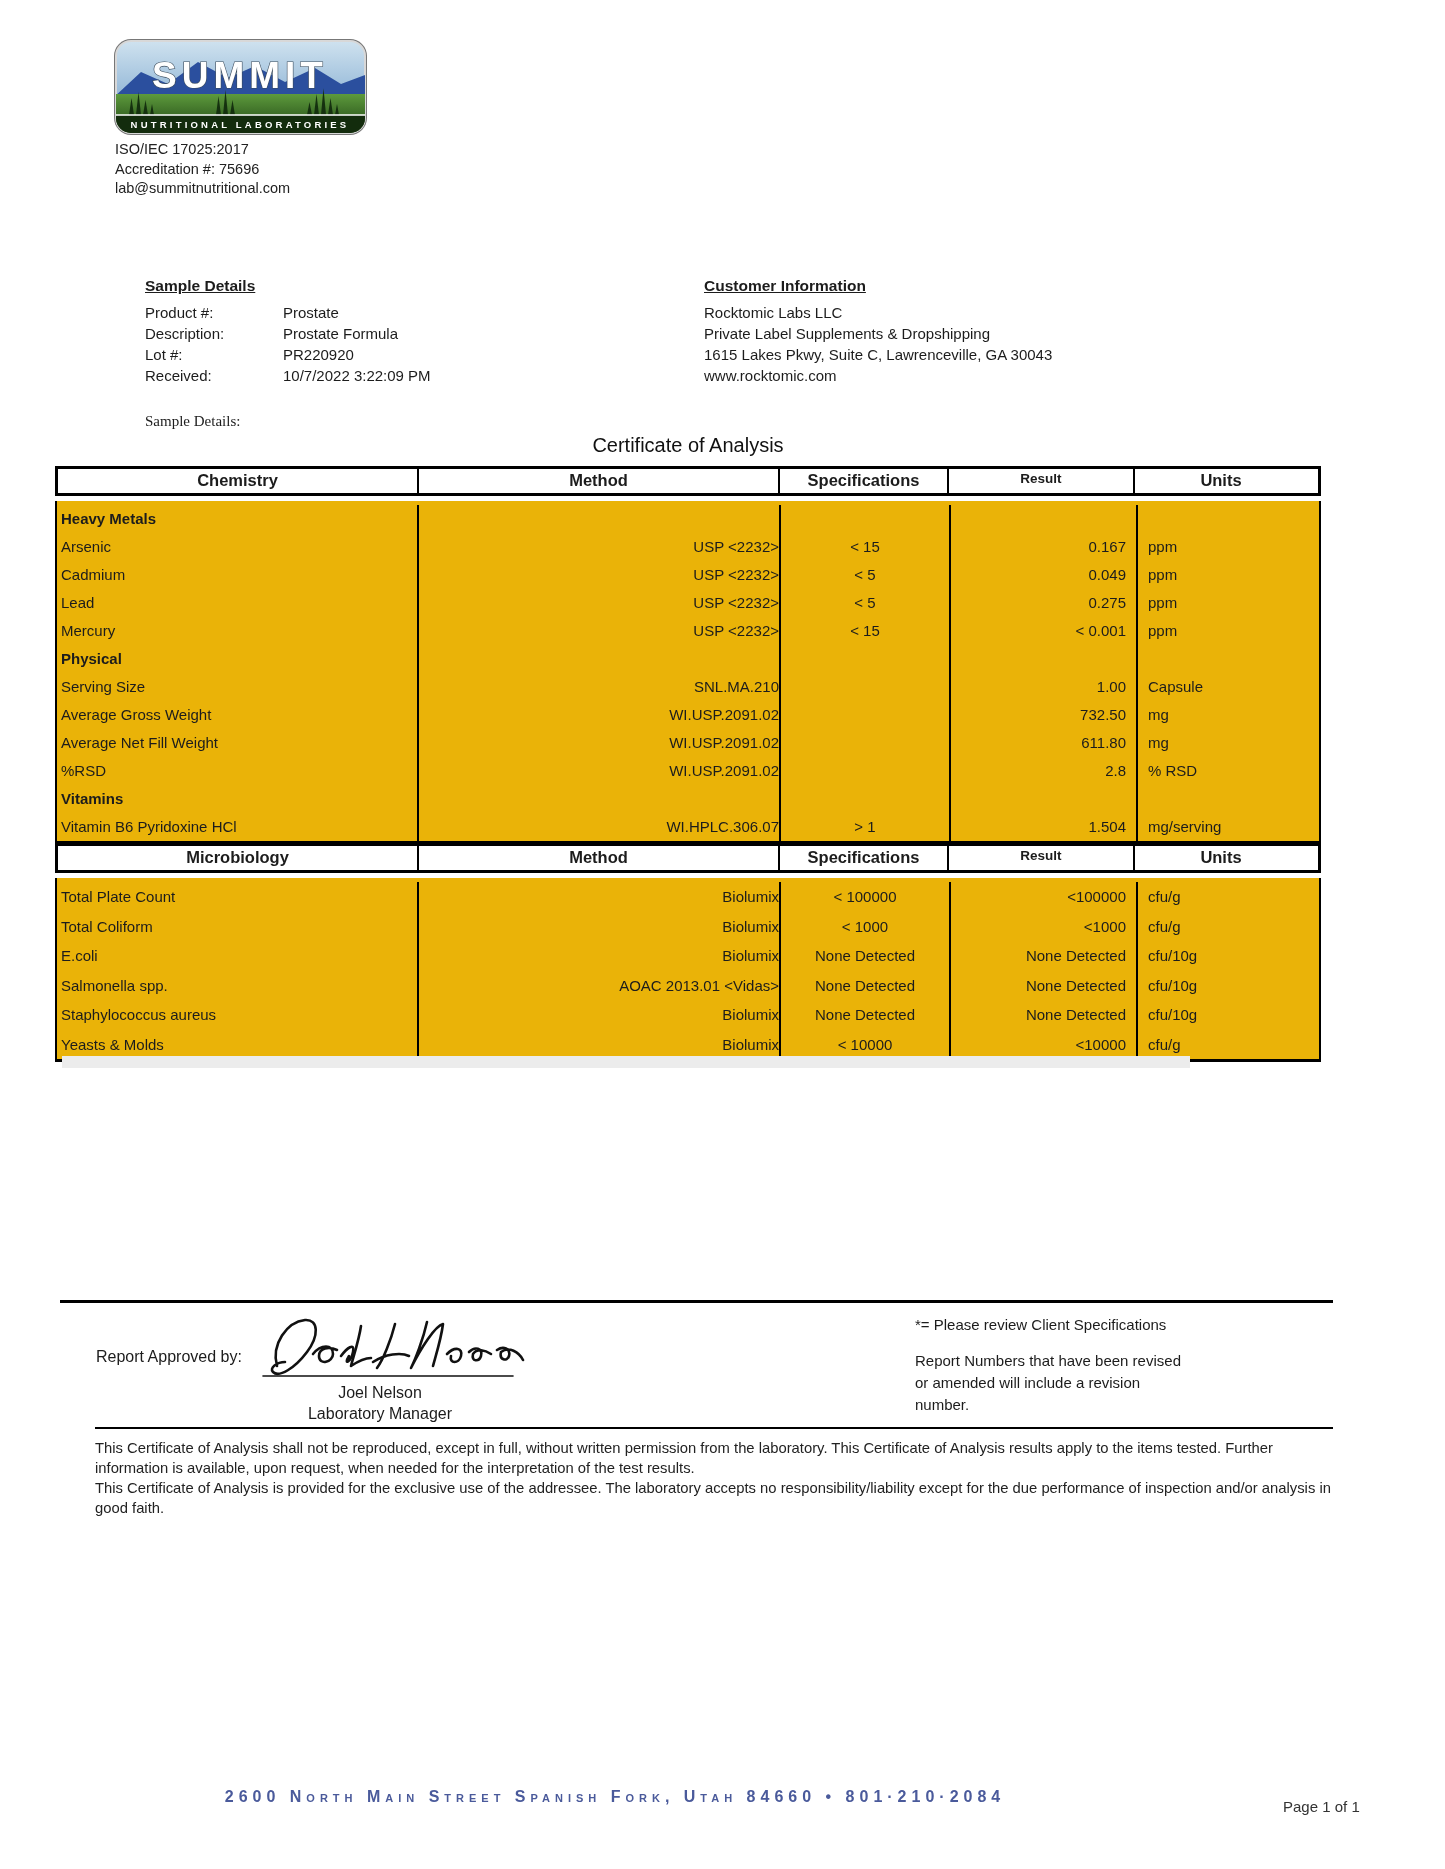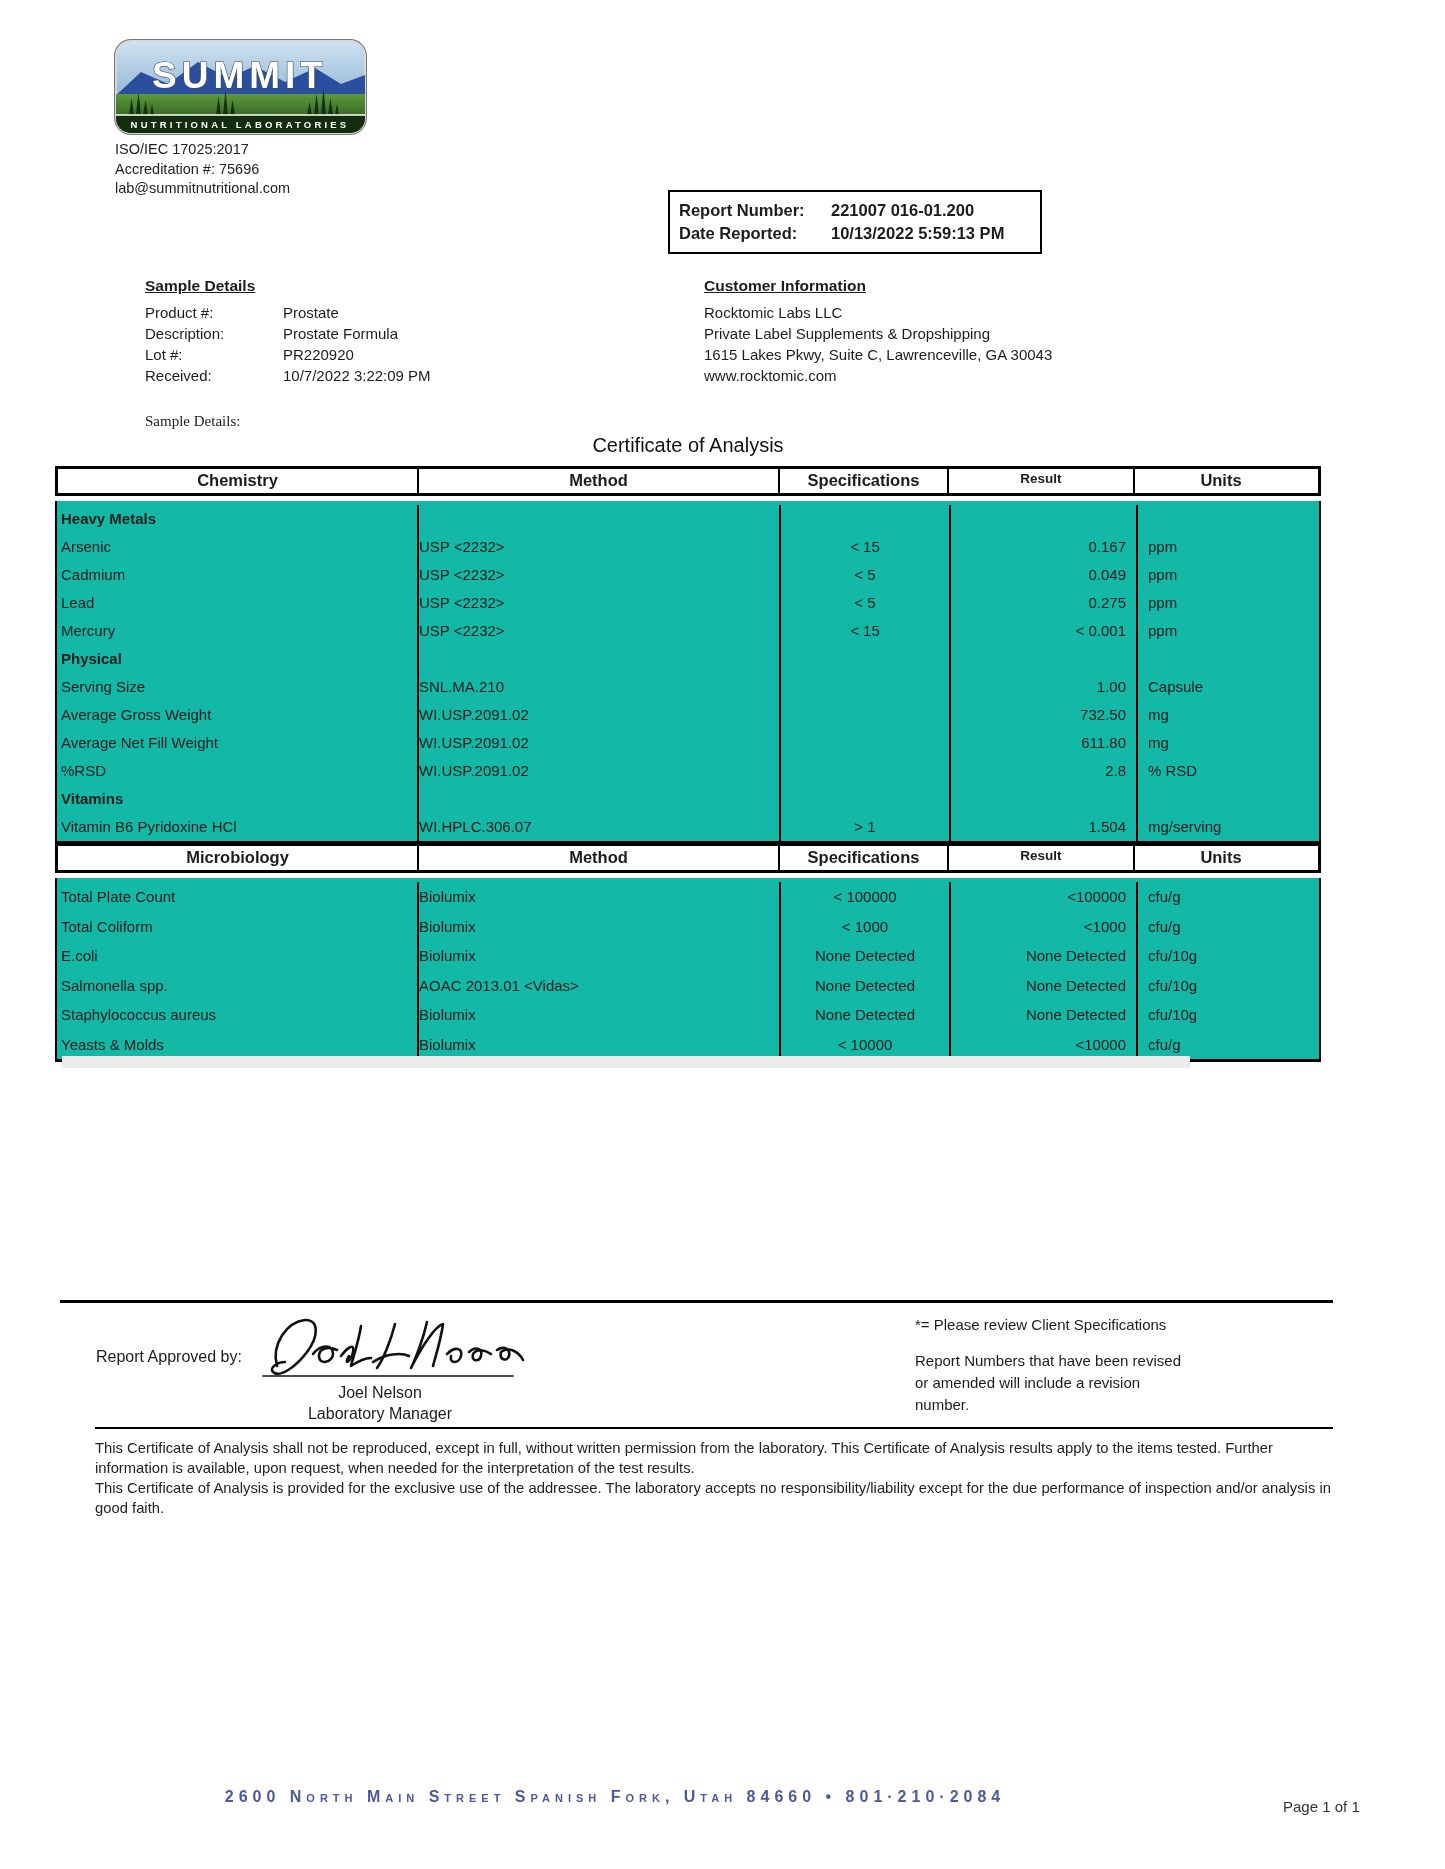--- a/index.html
+++ b/index.html
@@ -29,27 +29,27 @@
   .coa-title{position:absolute;left:55px;top:434px;width:1266px;text-align:center;font-size:20px;color:#111;}
 
   
   .lab-table{position:absolute;left:55px;width:1266px;}
   .chem-table{top:466px;}
   .micro-table{top:843px;}
   .lt-header{display:grid;grid-template-columns:361px 361px 169px 186px 172px;border:3px solid #000;background:#fff;}
   .lt-h{font-weight:bold;font-size:16.5px;text-align:center;padding:2px 0 3px 0;border-right:2px solid #000;}
   .lt-h:last-child{border-right:none;}
   .lt-h.small{font-size:13.5px;}
-  .lt-body{margin-top:5px;border-left:2px solid #000;border-right:2px solid #000;border-bottom:3px solid #000;padding-top:4px;background:#14b8a6;}
+  .lt-body{margin-top:5px;border-left:2px solid #000;border-right:2px solid #000;border-bottom:3px solid #000;padding-top:4px;background:#eab308;}
   .lt-row{display:grid;grid-template-columns:362px 362px 170px 187px 166px;}
   .chem-table .lt-row{height:28px;line-height:28px;}
   .micro-table .lt-row{height:29.5px;line-height:29.5px;}
   .lt-c{font-size:15px;overflow:hidden;white-space:nowrap;}
   .c-name{padding-left:4px;text-align:left;border-right:2px solid #000;}
-  .c-method{text-align:left;border-right:2px solid #000;}
+  .c-method{text-align:right;border-right:2px solid #000;}
   .c-spec{text-align:center;border-right:2px solid #000;}
   .c-result{text-align:right;padding-right:10px;border-right:2px solid #000;}
   .c-units{text-align:left;padding-left:10px;}
   .lt-row.section .c-name{font-weight:bold;}
 
   .smudge{position:absolute;left:62px;top:1056px;width:1128px;height:12px;background:#ececec;}
 
   .rule1{position:absolute;left:60px;top:1300px;width:1273px;height:3px;background:#000;}
   .rule2{position:absolute;left:95px;top:1427px;width:1238px;height:2px;background:#000;}
 
@@ -116,30 +116,20 @@
       </g>
     </svg>
   </div>
 
   <div class="accred">
     <div>ISO/IEC 17025:2017</div>
     <div>Accreditation #: 75696</div>
     <div>lab@summitnutritional.com</div>
   </div>
 
-  <div class="report-box">
-    <div class="rb-row">
-      <span class="rb-label">Report Number:</span>
-      <span>221007 016-01.200</span>
-    </div>
-    <div class="rb-row">
-      <span class="rb-label">Date Reported:</span>
-      <span>10/13/2022 5:59:13 PM</span>
-    </div>
-  </div>
 
   <div class="sample">
     <div class="sec-head">Sample Details</div>
     <div class="kv">
       <span class="k">Product #:</span>
       <span>Prostate</span>
     </div>
     <div class="kv">
       <span class="k">Description:</span>
       <span>Prostate Formula</span>

